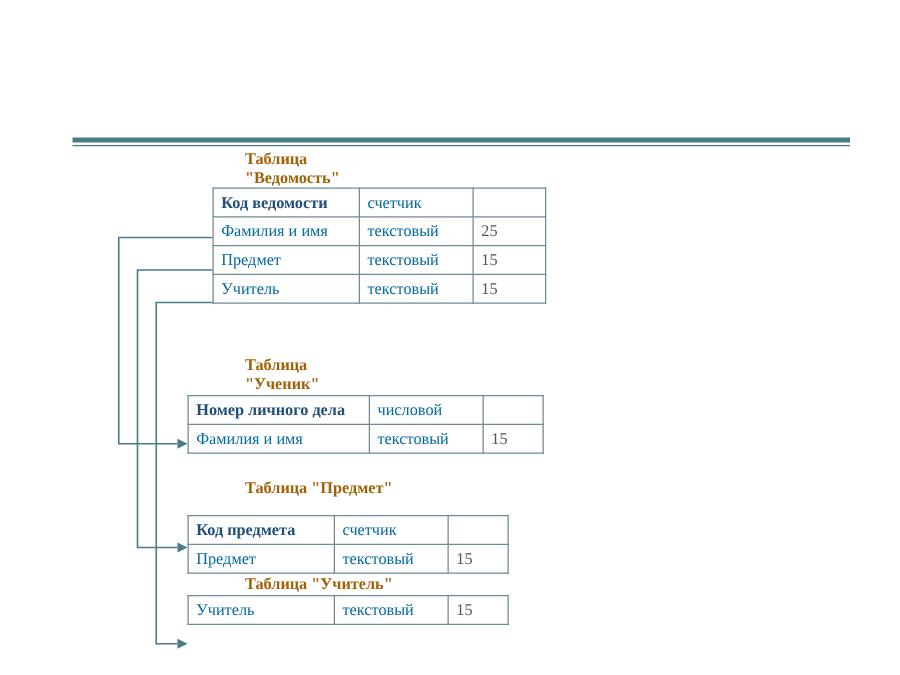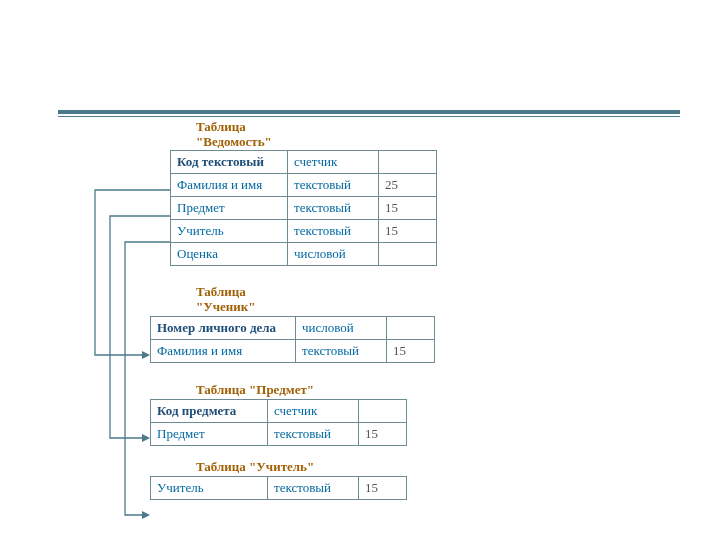--- a/index.html
+++ b/index.html
@@ -90,63 +90,58 @@
 <div class="caption" style="left:196px; top:120px;">Таблица
 "Ведомость"</div>
 <div class="caption" style="left:196px; top:285px;">Таблица
 "Ученик"</div>
 <div class="caption" style="left:196px; top:383px;">Таблица "Предмет"</div>
 <div class="caption" style="left:196px; top:460px;">Таблица "Учитель"</div>
 
 <table class="db t1" style="left:170px; top:150px;">
   <tbody>
       <tr>
-        <td class="c1 key">Код текстовый</td>
+        <td class="c1 key">Код ведомости</td>
         <td class="c2 name">счетчик</td>
         <td class="c3 size"></td>
       </tr>
   <tr>
         <td class="c1 name">Фамилия и имя</td>
         <td class="c2 name">текстовый</td>
         <td class="c3 size">25</td>
       </tr>
   <tr>
         <td class="c1 name">Предмет</td>
         <td class="c2 name">текстовый</td>
         <td class="c3 size">15</td>
       </tr>
   <tr>
         <td class="c1 name">Учитель</td>
         <td class="c2 name">текстовый</td>
         <td class="c3 size">15</td>
-      </tr>
-  <tr>
-        <td class="c1 name">Оценка</td>
-        <td class="c2 name">числовой</td>
-        <td class="c3 size"></td>
       </tr>
 </tbody>
   </table>
 
 <table class="db t2" style="left:150px; top:316px;">
   <tbody>
       <tr>
         <td class="c1 key">Номер личного дела</td>
         <td class="c2 name">числовой</td>
         <td class="c3 size"></td>
       </tr>
   <tr>
         <td class="c1 name">Фамилия и имя</td>
         <td class="c2 name">текстовый</td>
         <td class="c3 size">15</td>
       </tr>
 </tbody>
   </table>
 
-<table class="db t3" style="left:150px; top:399px;">
+<table class="db t3" style="left:150px; top:412px;">
   <tbody>
       <tr>
         <td class="c1 key">Код предмета</td>
         <td class="c2 name">счетчик</td>
         <td class="c3 size"></td>
       </tr>
   <tr>
         <td class="c1 name">Предмет</td>
         <td class="c2 name">текстовый</td>
         <td class="c3 size">15</td>

